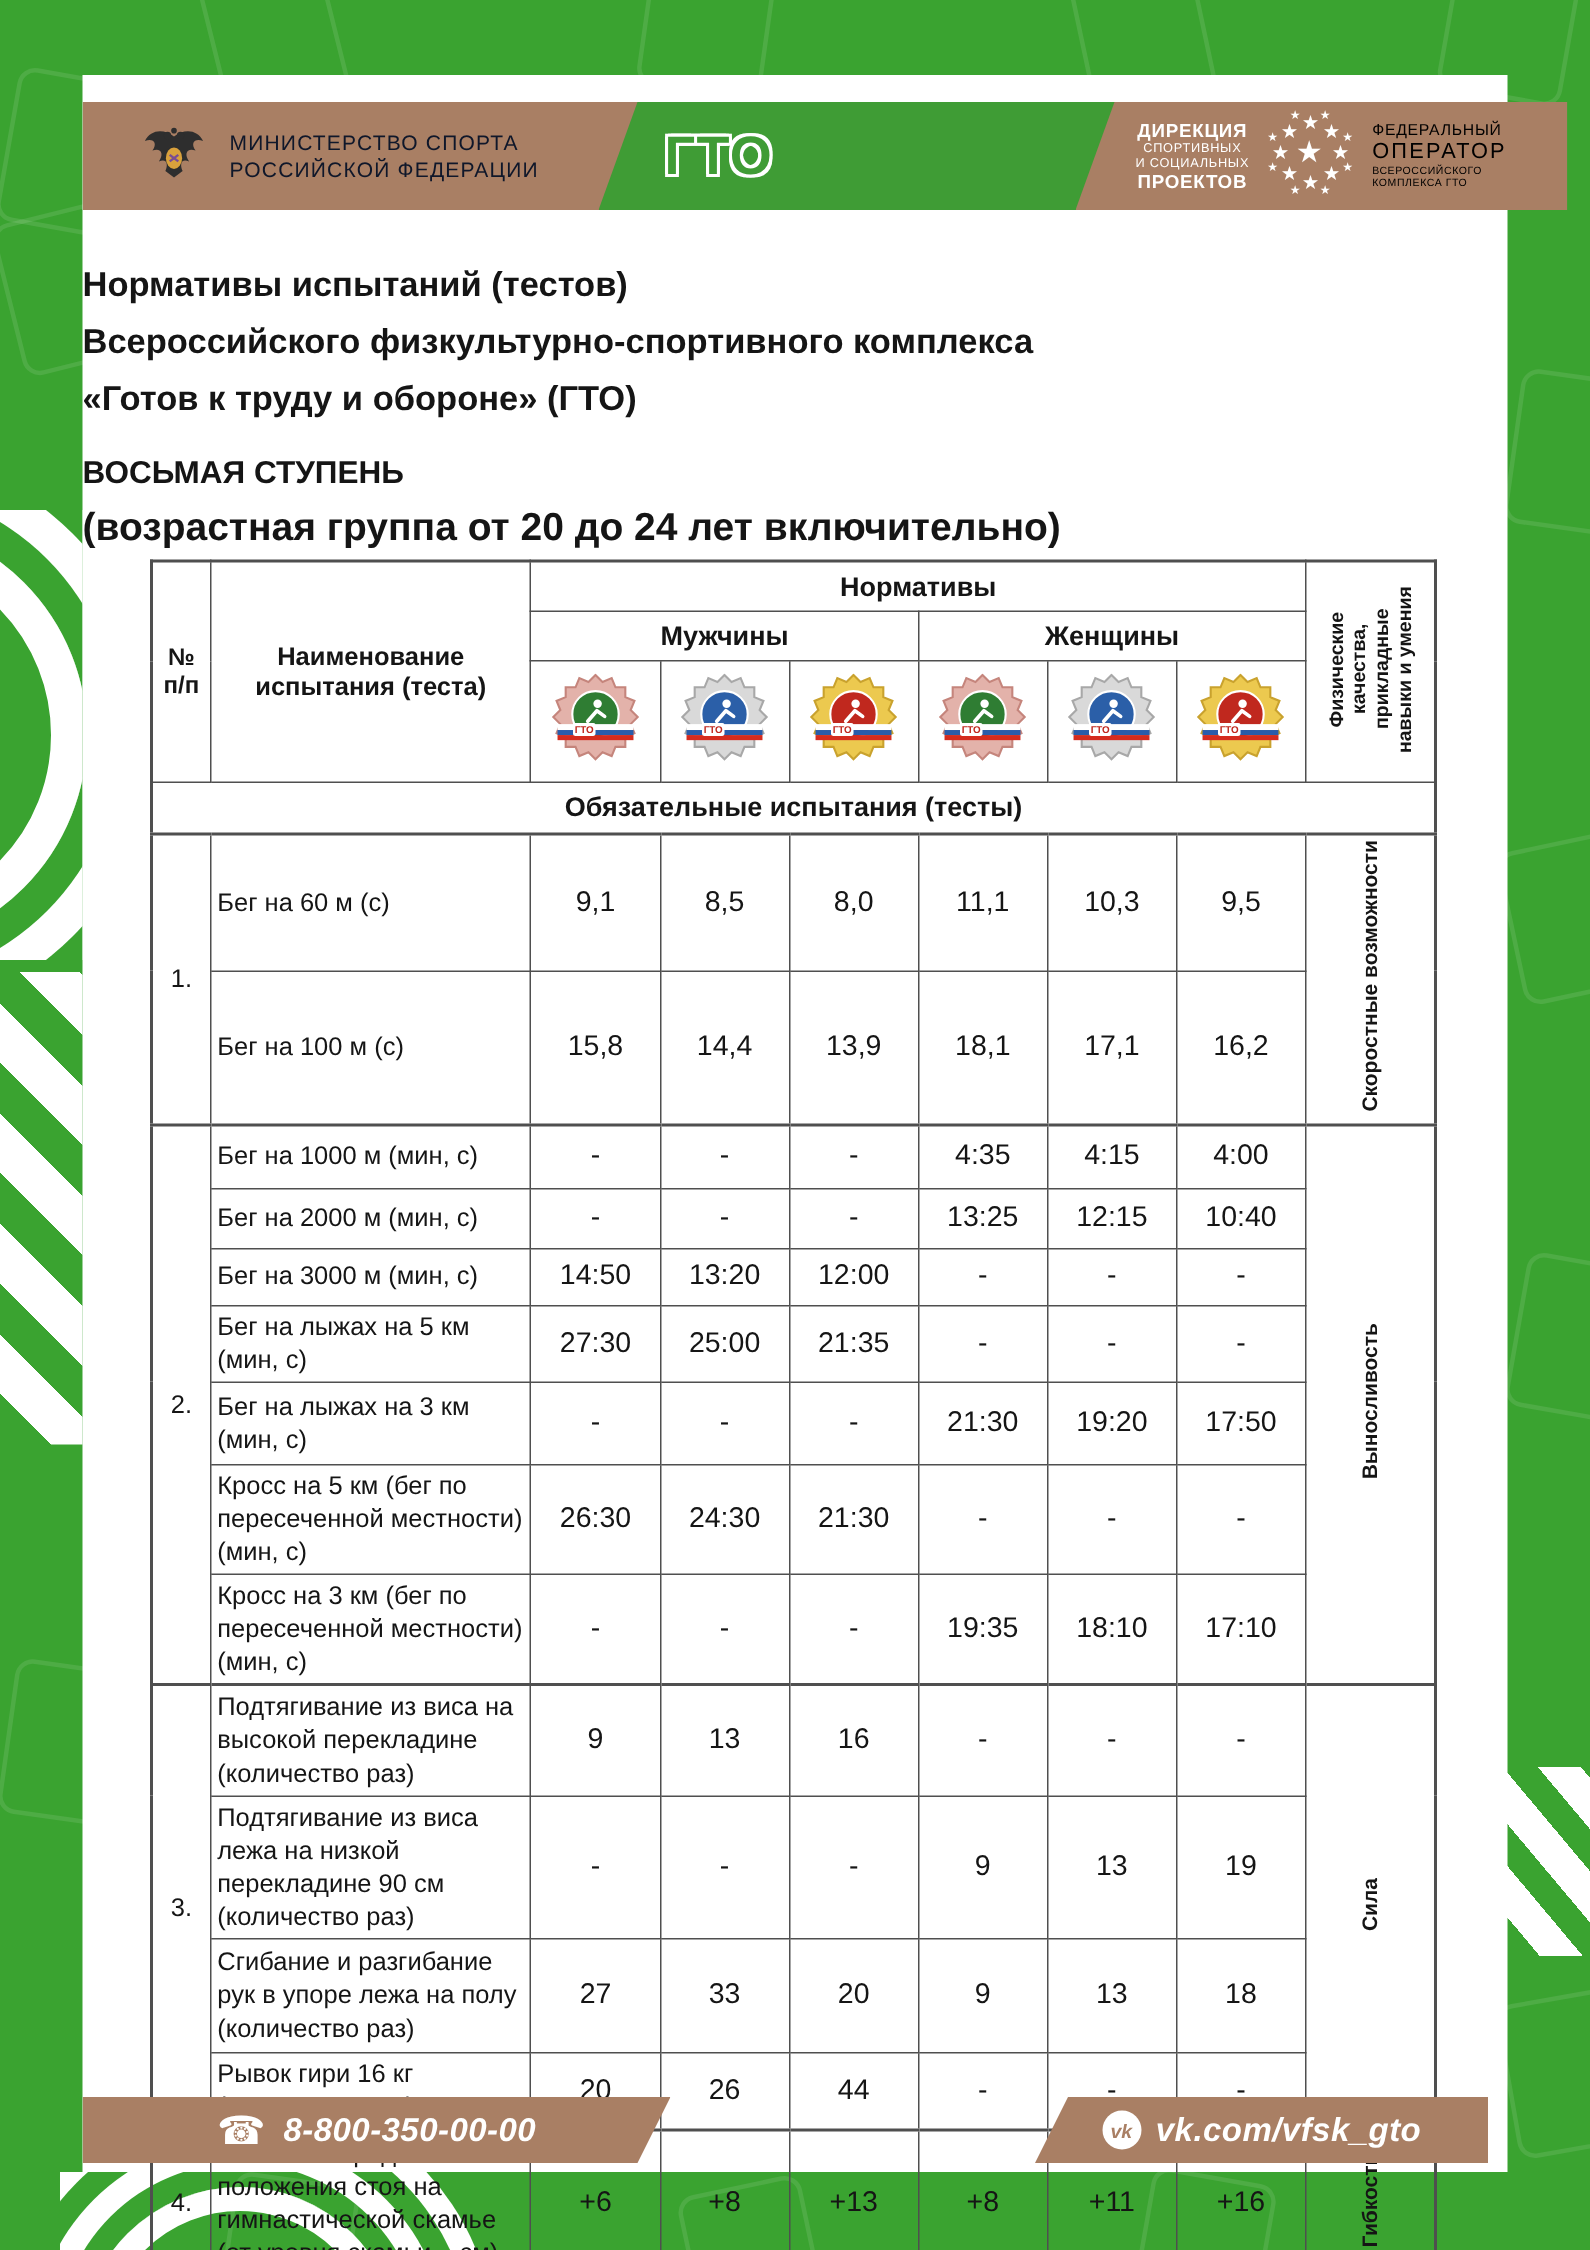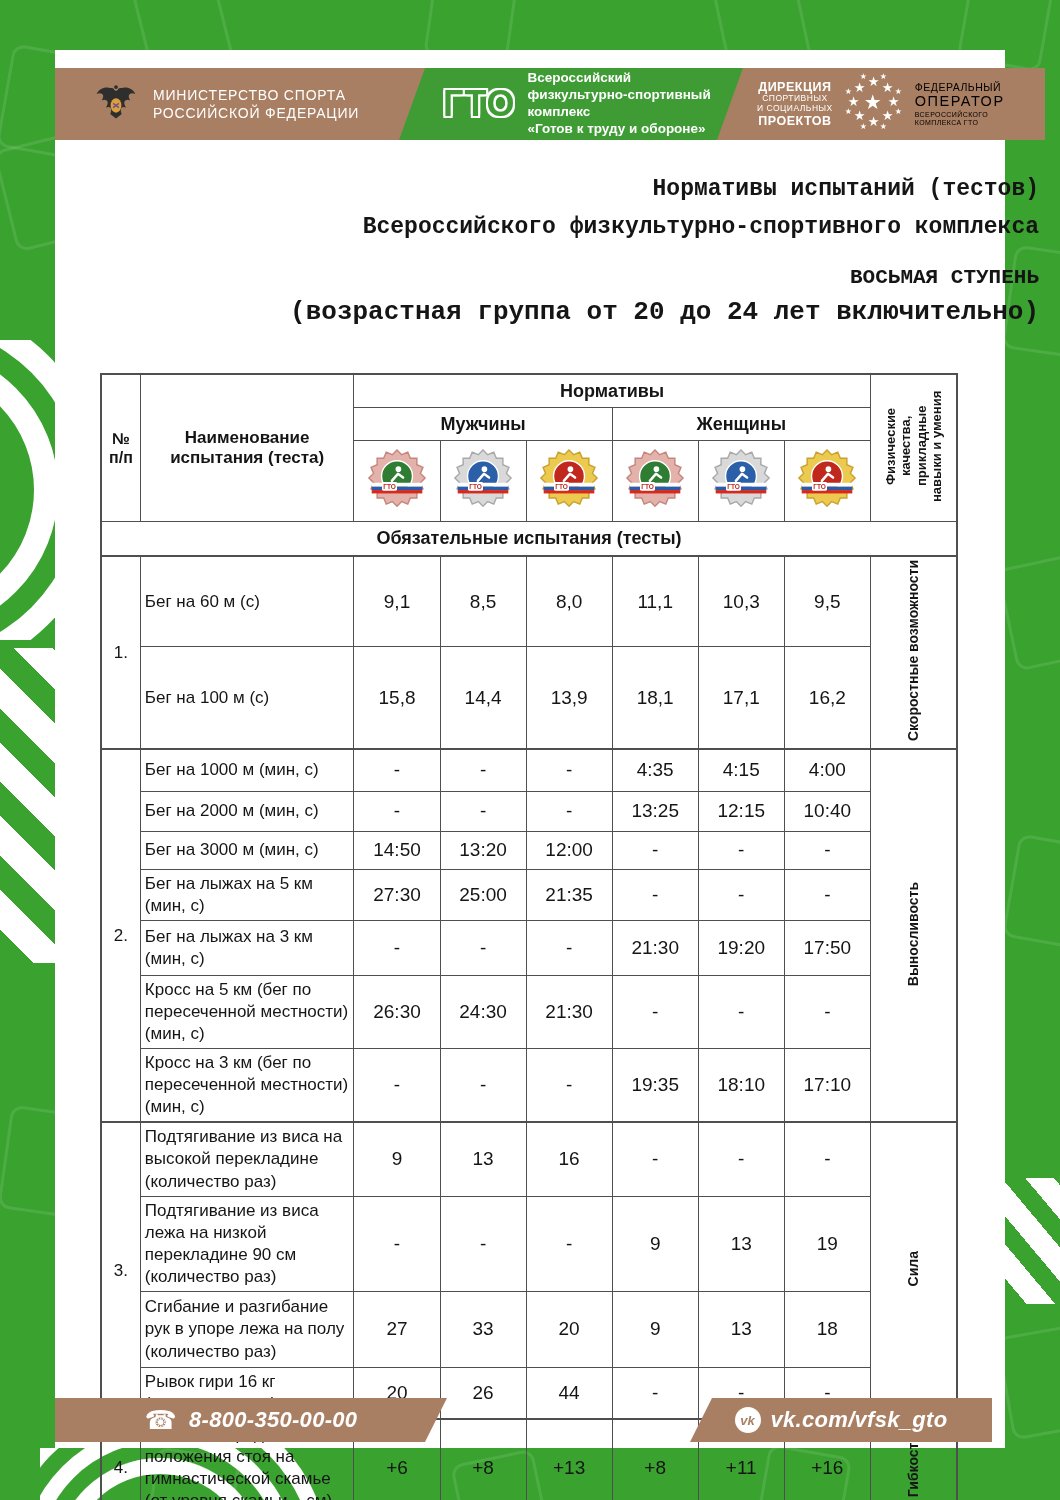--- a/index.html
+++ b/index.html
@@ -28,37 +28,37 @@
   .card{position:absolute;left:55px;top:50px;width:950px;height:1398px;background:#fff;}
   
   .hband{position:absolute;left:0;top:18px;width:950px;height:72px;}
   .seg{position:absolute;top:0;height:100%;display:flex;align-items:center;}
   .h-left{left:0;width:356px;background:var(--brown-band,#a97f64);
     clip-path:polygon(0 0,100% 0,calc(100% - 26px) 100%,0 100%);padding-left:38px;gap:14px;}
   .h-mid{left:344px;width:330px;background:var(--green-band,#3f9c35);
     clip-path:polygon(26px 0,100% 0,calc(100% - 26px) 100%,0 100%);padding-left:44px;gap:12px;}
   .h-right{left:662px;width:288px;background:var(--brown-band,#a97f64);
     clip-path:polygon(26px 0,100% 0,100% 100%,0 100%);padding-left:40px;gap:10px;}
-  .ministry-text{color:#ffffff;font-size:14px;line-height:1.3;letter-spacing:.8px;font-weight:500;}
+  .ministry-text{color:#0f172a;font-size:14px;line-height:1.3;letter-spacing:.8px;font-weight:500;}
   .gto-logo{font-size:36px;font-weight:bold;letter-spacing:1px;color:var(--green-band,#3f9c35);
     text-shadow:-2px -2px 0 #fff,2px -2px 0 #fff,-2px 2px 0 #fff,2px 2px 0 #fff,-2px 0 0 #fff,2px 0 0 #fff,0 2px 0 #fff,0 -2px 0 #fff;}
   .gto-text{color:#fff;font-size:13.5px;font-weight:bold;line-height:1.25;}
   .dir-text{color:#fff;text-align:center;line-height:1.15;}
   .dir-text .b{font-size:12.5px;font-weight:bold;letter-spacing:.5px;}
   .dir-text .s{font-size:8.5px;letter-spacing:.5px;}
   .star-emblem{position:relative;width:62px;height:60px;flex:0 0 62px;}
   .st{position:absolute;color:#fff;font-size:13px;line-height:1;}
   .st.c{font-size:20px;}
   .st.o{font-size:8px;}
   .op-text{color:#000000;line-height:1.2;}
   .op-text .l1{font-size:10.5px;letter-spacing:.5px;}
   .op-text .l2{font-size:14.5px;font-weight:normal;letter-spacing:1.5px;}
   .op-text .l3{font-size:7px;letter-spacing:.4px;}
   
-  .titles{position:absolute;left:0;top:120px;width:984px;text-align:right;font-family:Liberation Mono, monospace;}
+  .titles{position:absolute;left:0;top:120px;width:984px;text-align:left;}
   .t-line{font-size:23px;font-weight:bold;line-height:38px;}
   .stage{font-size:21px;font-weight:bold;margin-top:20px;}
   .age{font-size:26px;font-weight:bold;margin-top:8px;}
   
   #table-mount{position:absolute;left:45px;top:323px;width:860px;}
   table.tbl{border-collapse:collapse;width:858px;border:2px solid var(--table-border,#4f4f4f);}
   .tbl th,.tbl td{border:1px solid var(--table-border,#4f4f4f);padding:3px 4px;}
   .th-norms,.th-sex{font-size:18px;font-weight:bold;height:26px;}
   .th-num{font-size:16px;font-weight:bold;line-height:1.2;}
   .th-name{font-size:17px;font-weight:bold;text-align:center;padding:4px 14px;}
@@ -126,25 +126,20 @@
         <ellipse cx="32" cy="30" rx="7.5" ry="10" fill="#d9a13c"></ellipse>
         <path d="M28 27 L36 33 M36 27 L28 33" stroke="#7a4c94" stroke-width="2.2"></path>
       </svg>
       <div class="ministry-text">
         <div>МИНИСТЕРСТВО СПОРТА</div>
         <div>РОССИЙСКОЙ ФЕДЕРАЦИИ</div>
       </div>
     </div>
     <div class="seg h-mid">
       <div class="gto-logo">ГТО</div>
-      <div class="gto-text">
-        <div>Всероссийский</div>
-        <div>физкультурно-спортивный комплекс</div>
-        <div>«Готов к труду и обороне»</div>
-      </div>
     </div>
     <div class="seg h-right">
       <div class="dir-text">
         <div class="b">ДИРЕКЦИЯ</div>
         <div class="s">СПОРТИВНЫХ</div>
         <div class="s">И СОЦИАЛЬНЫХ</div>
         <div class="b">ПРОЕКТОВ</div>
       </div>
       <div class="star-emblem" id="star-emblem">
           <span class="st c" style="left:21px;top:18px">★</span>
@@ -170,20 +165,21 @@
         <div class="l2">ОПЕРАТОР</div>
         <div class="l3">ВСЕРОССИЙСКОГО</div>
         <div class="l3">КОМПЛЕКСА ГТО</div>
       </div>
     </div>
   </div>
 
   <div class="titles">
     <div class="t-line">Нормативы испытаний (тестов)</div>
     <div class="t-line">Всероссийского физкультурно-спортивного комплекса</div>
+    <div class="t-line">«Готов к труду и обороне» (ГТО)</div>
     <div class="stage">ВОСЬМАЯ СТУПЕНЬ</div>
     <div class="age">(возрастная группа от 20 до 24 лет включительно)</div>
   </div>
 
   <div id="table-mount">
       <table class="tbl">
         <colgroup>
           <col style="width:40px">
           <col style="width:218px">
           <col style="width:87px">

